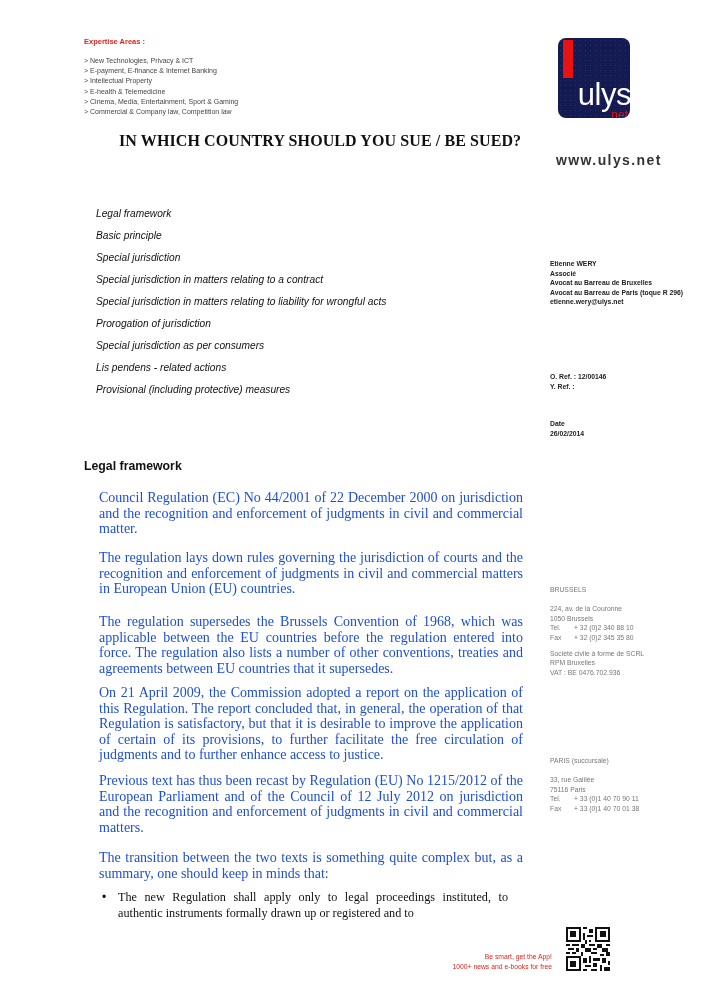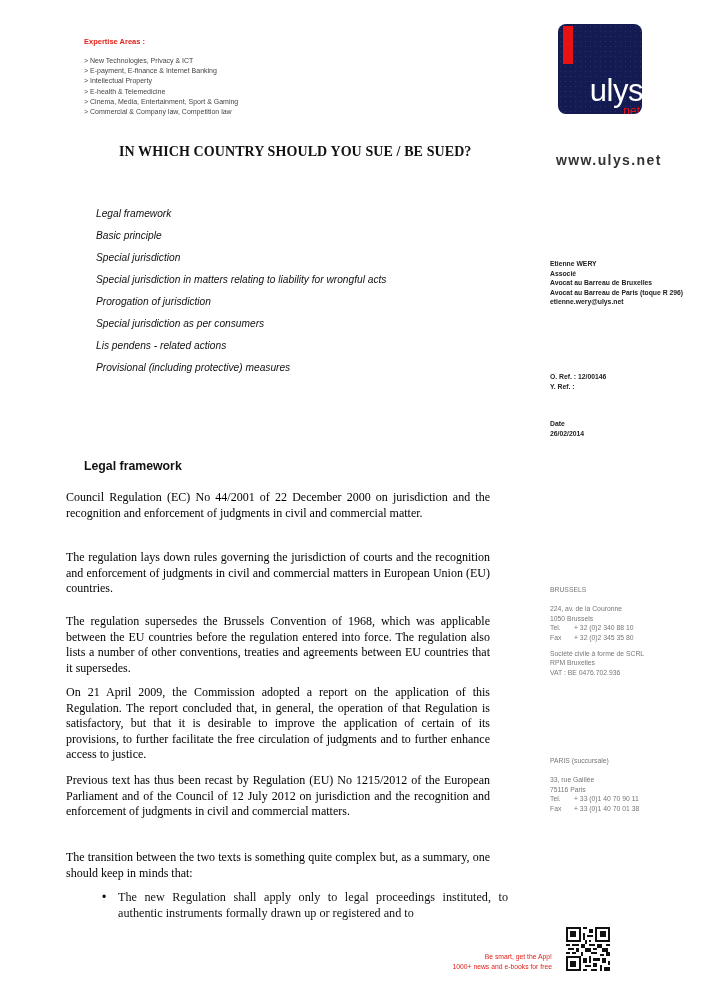--- a/index.html
+++ b/index.html
@@ -5,50 +5,50 @@
   html, body { margin: 0; padding: 0; background: #ffffff; }
   body { width: 708px; height: 1003px; position: relative; overflow: hidden; font-family: "Liberation Sans", sans-serif; color: #111; }
   .abs { position: absolute; }
 
   
   #expertise { left: 84px; top: 37px; width: 260px; }
   #expertise .title { color: #e2231a; font-size: 7.5px; font-weight: bold; line-height: 10px; margin-bottom: 9px; }
   #expertise .item { font-size: 7px; color: #444; line-height: 10.2px; white-space: nowrap; }
 
   
-  #logo { left: 558px; top: 24px; width: 72px; height: 90px; background: #141a52; border-radius: 8px; overflow: hidden; padding-left: 12px; }
+  #logo { left: 558px; top: 38px; width: 72px; height: 80px; background: #141a52; border-radius: 8px; overflow: hidden; }
   #logo .bar { position: absolute; left: 5px; top: 2px; width: 10px; height: 38px; background: #e81212; }
   #logo .word { position: absolute; right: -1px; bottom: 8px; color: #fff; font-size: 31px; line-height: 30px; letter-spacing: -0.5px; font-family: "Liberation Sans", sans-serif; }
   #logo .net { position: absolute; right: 2px; bottom: -2px; color: #e81212; font-size: 12px; line-height: 10px; }
   #logo .dots { position: absolute; inset: 0; background-image: radial-gradient(rgba(255,255,255,0.10) 0.6px, transparent 0.8px); background-size: 5px 5px; }
 
   #website { left: 556px; top: 152px; font-size: 14px; letter-spacing: 1.4px; color: #333; font-weight: bold; }
 
   
-  #doc-title { left: 119px; top: 144px; font-family: "Liberation Serif", serif; font-size: 14px; font-weight: bold; color: #111; letter-spacing: 0.1px; white-space: nowrap; }
+  #doc-title { left: 119px; top: 132px; font-family: "Liberation Serif", serif; font-size: 16px; font-weight: bold; color: #111; letter-spacing: 0.1px; white-space: nowrap; }
 
   
   #toc { left: 96px; top: 203px; }
   #toc .toc-item { font-style: italic; font-size: 10.2px; line-height: 22px; height: 22px; color: #111; white-space: nowrap; }
 
   
   .side { font-size: 6.8px; line-height: 9.6px; color: #222; white-space: nowrap; }
   .side.bold { font-weight: bold; }
   #contact { left: 550px; top: 259px; }
   #refs { left: 550px; top: 372px; }
   #dateblk { left: 550px; top: 419px; }
   .grey { color: #777; }
   #brussels { left: 550px; top: 585px; }
   #paris { left: 550px; top: 756px; }
   .row { display: flex; }
   .row .k { width: 24px; }
 
   
   #section-heading { left: 84px; top: 459px; font-family: "Liberation Sans", sans-serif; font-size: 12.3px; font-weight: bold; color: #111; }
-  .para { position: absolute; left: 66px; width: 424px; font-family: "Liberation Serif", serif; font-size: 12px; line-height: 15.6px; text-align: justify; color: #000000; }
+  .para { position: absolute; left: 99px; width: 424px; font-family: "Liberation Serif", serif; font-size: 14px; line-height: 15.6px; text-align: justify; color: #1d4ed8; }
   #p1 { top: 490px; }
   #p2 { top: 550px; }
   #p3 { top: 614px; }
   #p4 { top: 685px; }
   #p5 { top: 773px; }
   #p6 { top: 850px; }
   #bullet { left: 102px; top: 890px; width: 406px; position: absolute; }
   #bullet .dot { position: absolute; left: 0; top: 0; font-size: 12px; line-height: 15.6px; }
   #bullet .txt { margin-left: 16px; font-family: "Liberation Serif", serif; font-size: 12.2px; line-height: 15.6px; text-align: justify; }
 
@@ -76,20 +76,21 @@
   <div class="net">net</div>
 </div>
 <div id="website" class="abs">www.ulys.net</div>
 
 <div id="doc-title" class="abs">IN WHICH COUNTRY SHOULD YOU SUE / BE SUED?</div>
 
 <div id="toc" class="abs">
   <div class="toc-item">Legal framework</div>
   <div class="toc-item">Basic principle</div>
   <div class="toc-item">Special jurisdiction</div>
+  <div class="toc-item">Special jurisdiction in matters relating to a contract</div>
   <div class="toc-item">Special jurisdiction in matters relating to liability for wrongful acts</div>
   <div class="toc-item">Prorogation of jurisdiction</div>
   <div class="toc-item">Special jurisdiction as per consumers</div>
   <div class="toc-item">Lis pendens - related actions</div>
   <div class="toc-item">Provisional (including protective) measures</div>
 </div>
 
 <div id="contact" class="abs">
   <div class="side bold">Etienne WERY</div>
   <div class="side bold">Associé</div>

